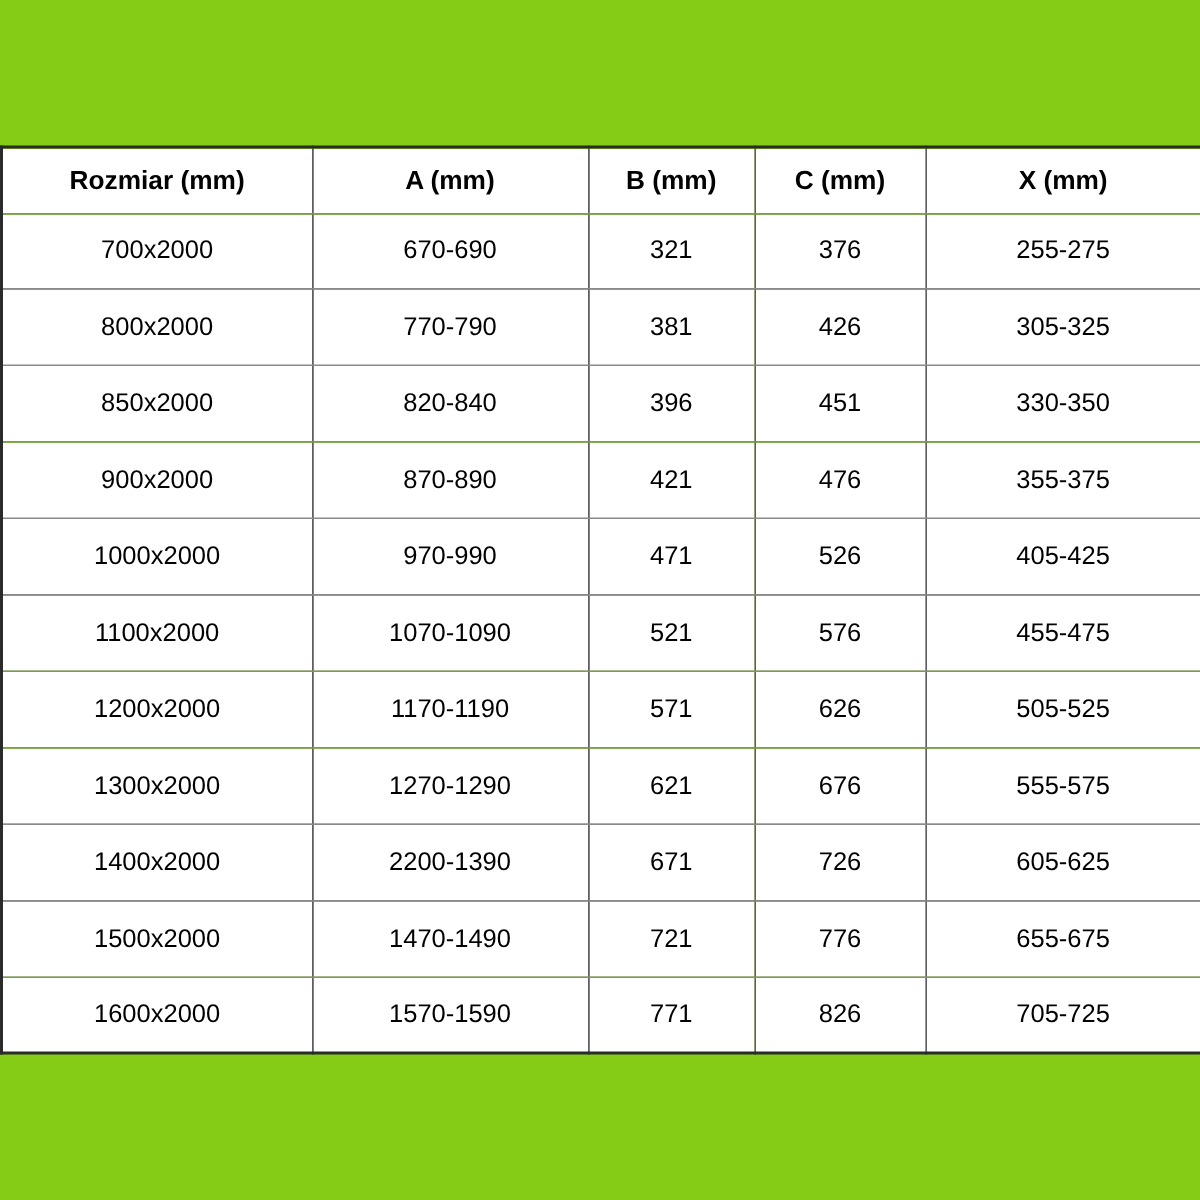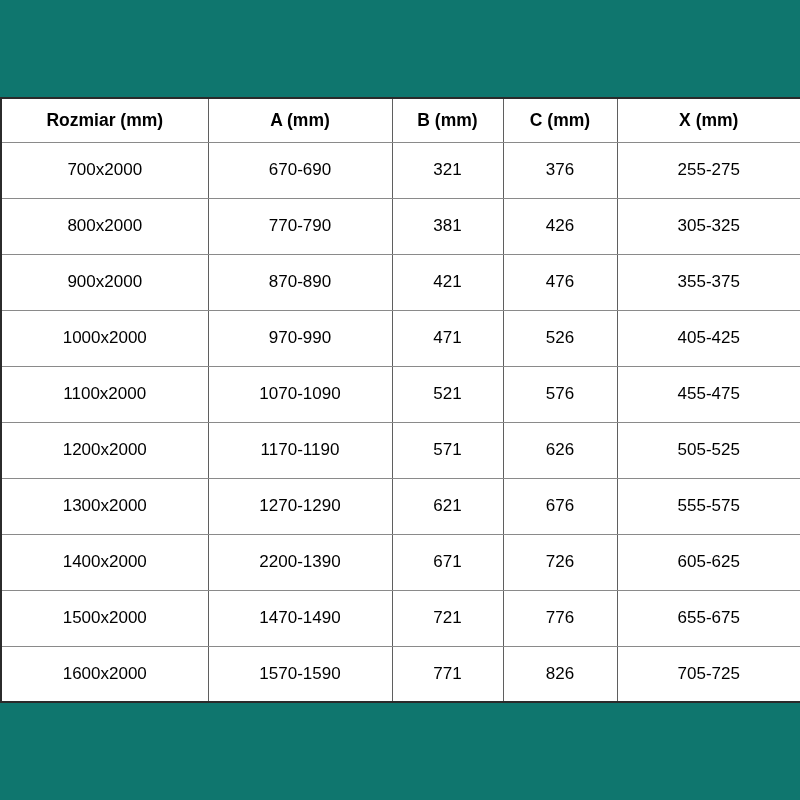--- a/index.html
+++ b/index.html
@@ -5,21 +5,21 @@
   html, body {
     margin: 0;
     padding: 0;
     background: #ffffff;
     font-family: "Liberation Sans", sans-serif;
   }
   .page {
     position: relative;
     width: 800px;
     height: 800px;
-    background: #0f766e;
+    background: #84cc16;
     overflow: hidden;
   }
   table.spec-table {
     position: absolute;
     top: 97px;
     left: 0;
     width: 800px;
     height: 606px;
     box-sizing: border-box;
     border-collapse: collapse;
@@ -83,20 +83,27 @@
         <td>255-275</td>
       </tr>
       <tr>
         <td>800x2000</td>
         <td>770-790</td>
         <td>381</td>
         <td>426</td>
         <td>305-325</td>
       </tr>
       <tr>
+        <td>850x2000</td>
+        <td>820-840</td>
+        <td>396</td>
+        <td>451</td>
+        <td>330-350</td>
+      </tr>
+      <tr>
         <td>900x2000</td>
         <td>870-890</td>
         <td>421</td>
         <td>476</td>
         <td>355-375</td>
       </tr>
       <tr>
         <td>1000x2000</td>
         <td>970-990</td>
         <td>471</td>

